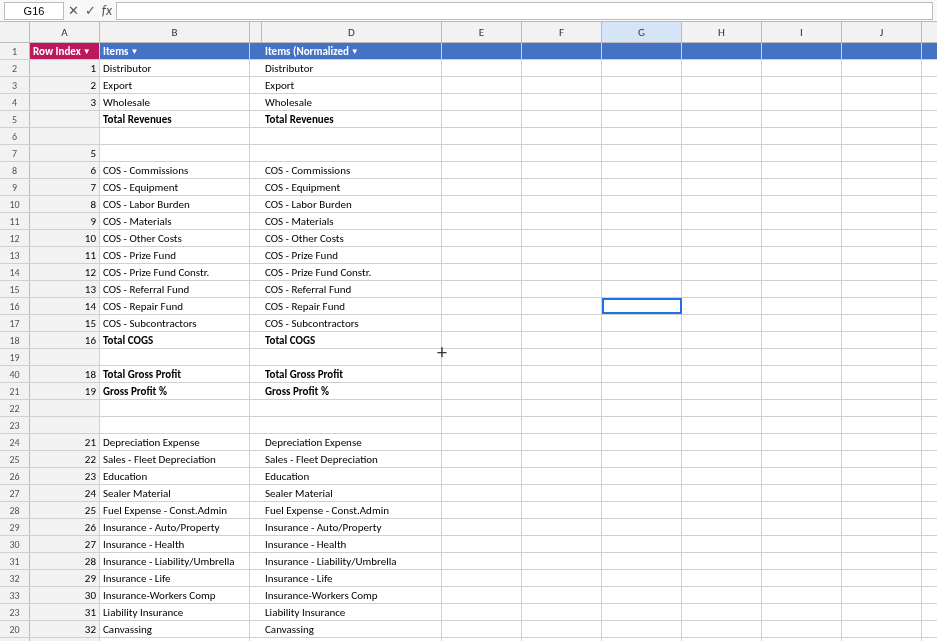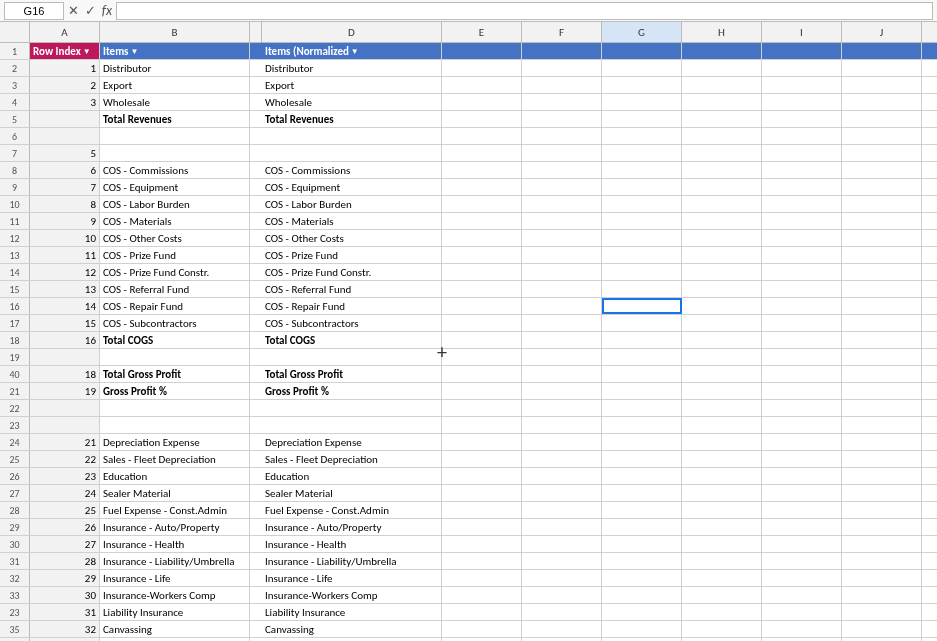--- a/index.html
+++ b/index.html
@@ -649,21 +649,21 @@
           <div class="cell col-d" style="width: 180px; min-width: 180px;">Liability Insurance</div>
           <div class="cell col-e" style="width: 80px; min-width: 80px;"></div>
           <div class="cell col-f" style="width: 80px; min-width: 80px;"></div>
           <div class="cell col-g" style="width: 80px; min-width: 80px;"></div>
           <div class="cell col-h" style="width: 80px; min-width: 80px;"></div>
           <div class="cell col-i" style="width: 80px; min-width: 80px;"></div>
           <div class="cell col-j" style="width: 80px; min-width: 80px;"></div>
           <div class="cell col-k" style="width: 80px; min-width: 80px;"></div>
         </div>
         <div class="row">
-          <div class="row-num">35</div>
+          <div class="row-num">20</div>
           <div class="cell col-a" style="width: 70px; min-width: 70px; background: rgb(242, 242, 242); text-align: right; justify-content: flex-end;">32</div>
           <div class="cell col-b" style="width: 150px; min-width: 150px;">Canvassing</div>
           <div class="cell col-c" style="width: 12px; min-width: 12px;"></div>
           <div class="cell col-d" style="width: 180px; min-width: 180px;">Canvassing</div>
           <div class="cell col-e" style="width: 80px; min-width: 80px;"></div>
           <div class="cell col-f" style="width: 80px; min-width: 80px;"></div>
           <div class="cell col-g" style="width: 80px; min-width: 80px;"></div>
           <div class="cell col-h" style="width: 80px; min-width: 80px;"></div>
           <div class="cell col-i" style="width: 80px; min-width: 80px;"></div>
           <div class="cell col-j" style="width: 80px; min-width: 80px;"></div>

